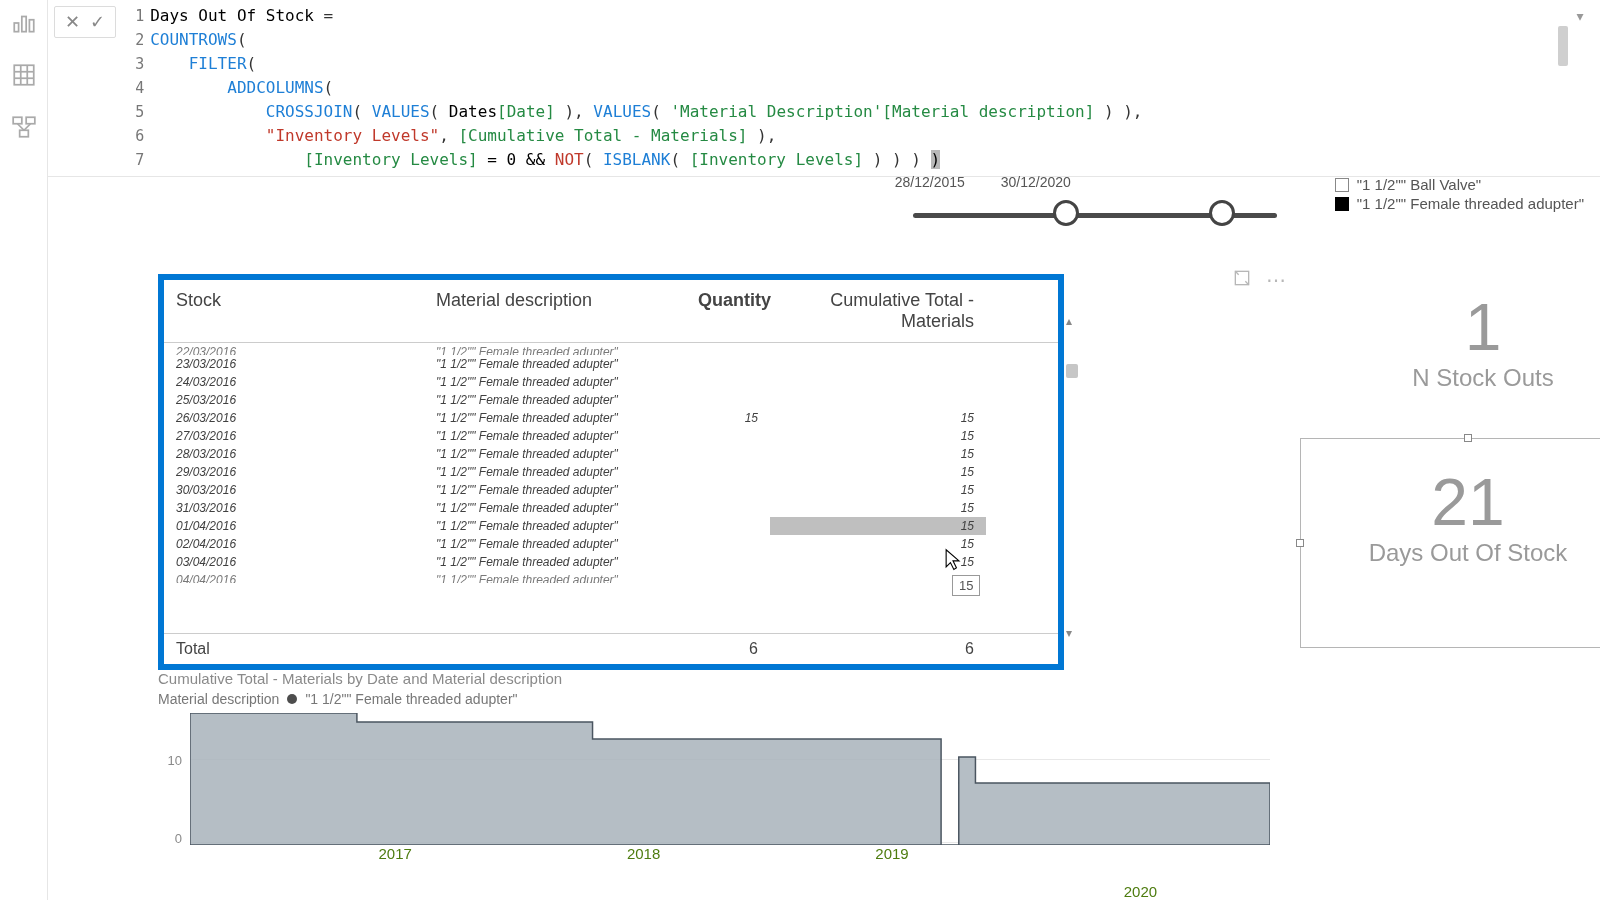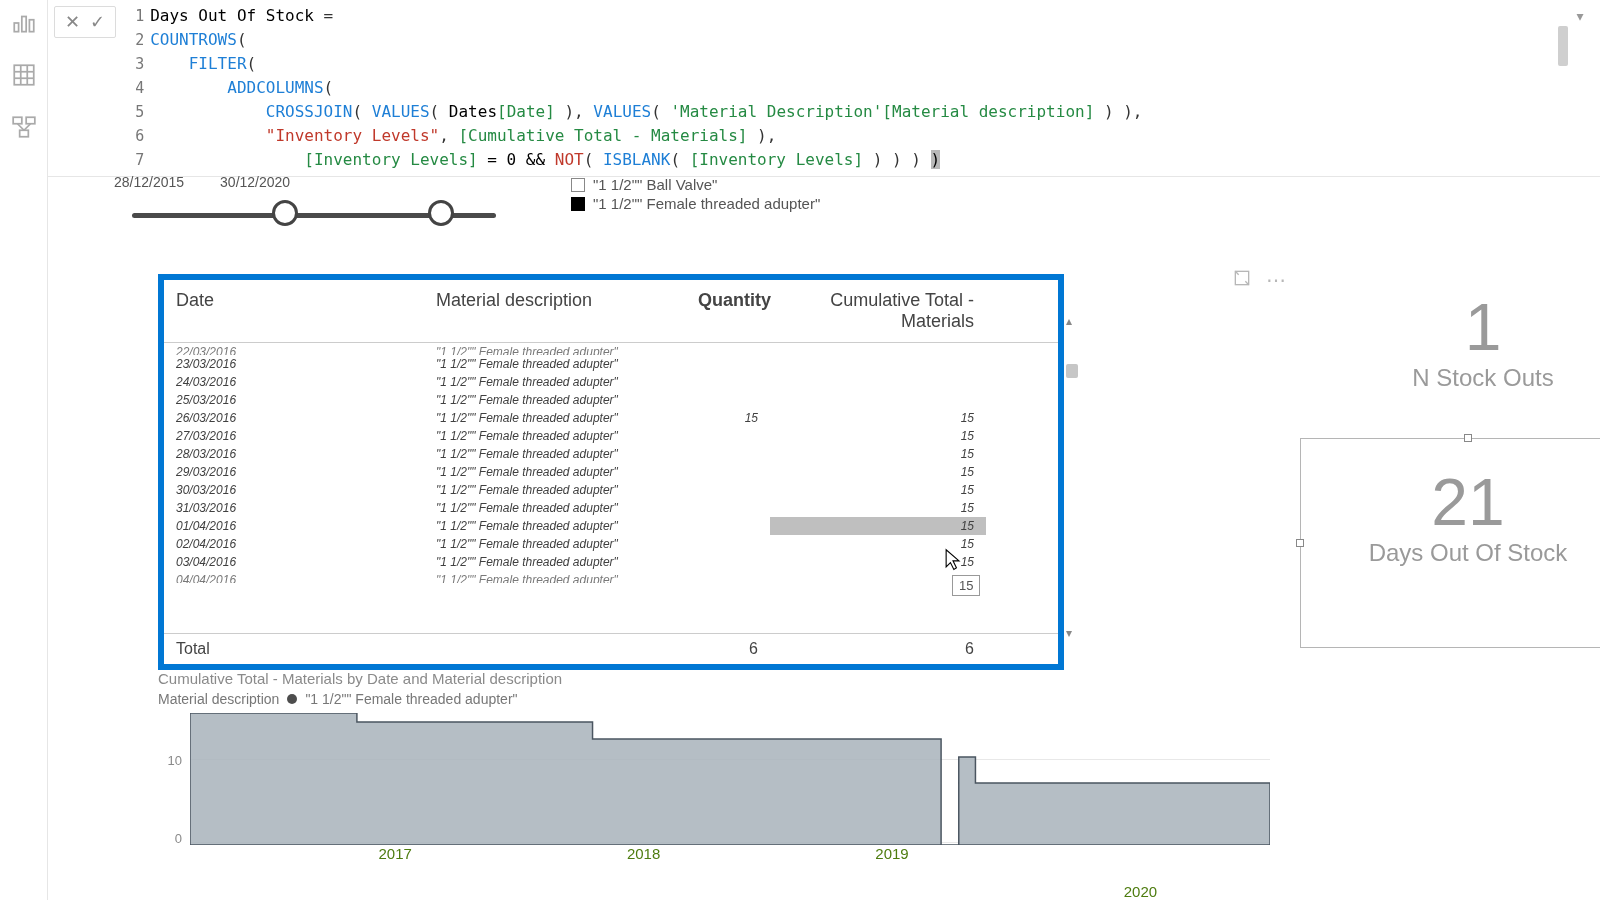--- a/index.html
+++ b/index.html
@@ -91,21 +91,22 @@
   .formula-scroll .thumb{
     width:10px;height:40px;background:#cfcfcf;border-radius:2px;margin-left:4px;margin-top:4px;
   }
 
   
   .slicer-row {
     position: absolute;
     left: 66px; top: 174px; right: 16px;
     display: flex;
     align-items: flex-start;
-    gap: 57px;
+    gap: 40px;
+    justify-content: flex-end;
   }
   .date-slicer {
     width: 400px;
   }
   .date-slicer .dates {
     display: flex; gap: 36px; font-size: 14px; color:#555; margin-bottom: 6px;
   }
   .slider-track {
     position: relative;
     height: 30px;
@@ -327,21 +328,21 @@
       <svg viewBox="0 0 24 24" fill="none" stroke="#888" stroke-width="1.6">
           <rect x="4" y="4" width="16" height="16"></rect>
           <path d="M4 4l4 4M20 20l-4-4"></path>
         </svg>
     </div>
     <div class="ic" style="font-size:20px;color:#888;text-align:center;">⋯</div>
   </div>
 
   <div class="table-visual">
     <div class="tv-header">
-      <div>Date</div>
+      <div>Stock</div>
       <div>Material description</div>
       <div style="text-align:right;font-weight:bold;">Quantity</div>
       <div style="text-align:right;">Cumulative Total - Materials</div>
     </div>
     <div class="tv-body" id="tbody">
         <div class="tv-row clip">
           <div>22/03/2016</div>
           <div>"1 1/2"" Female threaded adupter"</div>
           <div class="qty"></div>
           <div class="cum cum-cell">

